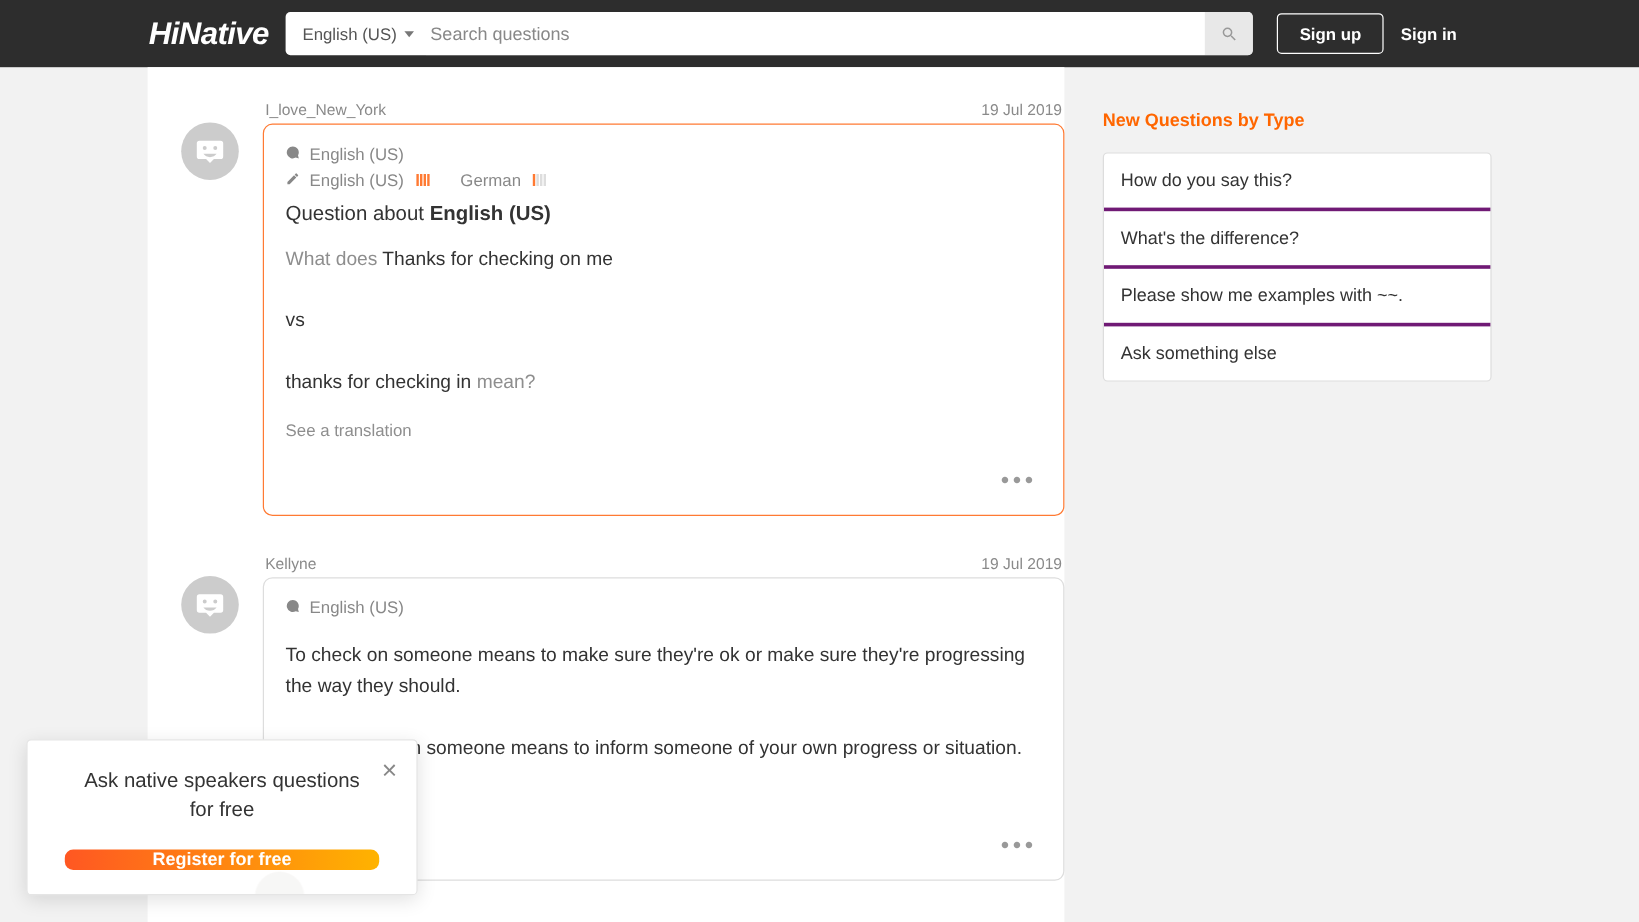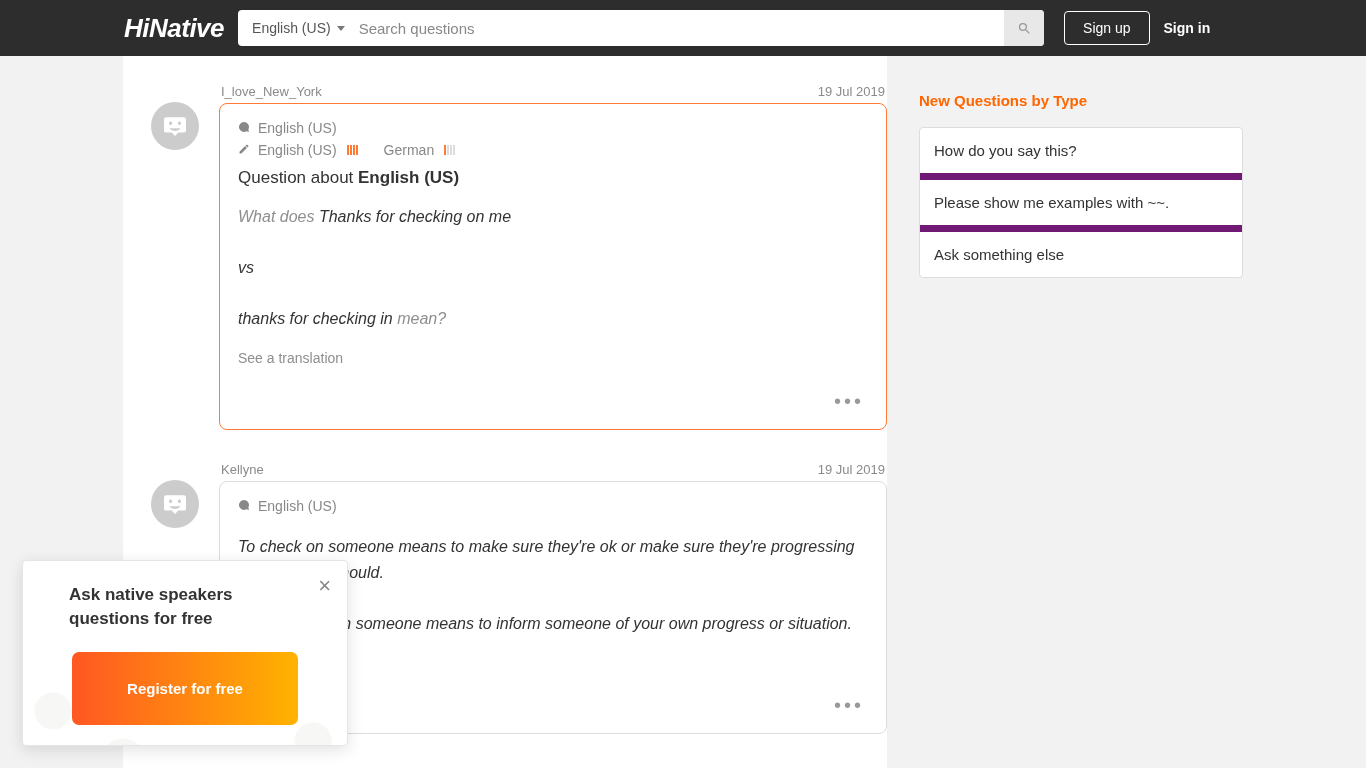--- a/index.html
+++ b/index.html
@@ -64,21 +64,21 @@
     cursor: pointer;
   }
   .search-btn svg { width: 15px; height: 15px; fill: #999; }
   .nav-right { display: flex; align-items: center; gap: 14px; margin-left: 20px; }
   .signup-btn {
     border: 1px solid #fff;
     color: #fff;
     background: transparent;
     padding: 8px 18px;
     border-radius: 4px;
-    font-weight: 400;
+    font-weight: 700;
     font-size: 14px;
     cursor: pointer;
   }
   .signin-link { color: #fff; font-weight: 700; font-size: 14px; cursor: pointer; }
 
   
   .page {
     display: flex;
     gap: 32px;
     max-width: 1120px;
@@ -133,21 +133,21 @@
     color: #888;
     font-size: 14px;
     margin-bottom: 6px;
   }
   .lang-line .mini-icon svg { width: 12px; height: 12px; fill: #888; }
   .bars { display: inline-flex; gap: 1px; margin-left: 2px; }
   .bar { width: 2px; height: 10px; background: #ff7a33; display: inline-block; }
   .bar.dim { background: #ddd; }
   .question-title { font-size: 17px; font-weight: 400; margin: 10px 0 16px; }
   .question-title strong { font-weight: 700; }
-  .q-body { font-size: 16px; color: #333; line-height: 1.6; font-style: italic; }
+  .q-body { font-size: 16px; color: #333; line-height: 1.6; }
   .q-body .muted { color: #8e8e8e; }
   .translate-link { color: #8e8e8e; font-size: 14px; margin-top: 18px; cursor: pointer; }
   .more-dots {
     text-align: right;
     margin-top: 24px;
     color: #999;
     font-size: 20px;
     letter-spacing: 3px;
     cursor: pointer;
     padding-right: 4px;
@@ -156,21 +156,21 @@
   
   .side-col { width: 380px; padding-top: 36px; }
   .side-heading { color: #ff6600; font-size: 15px; font-weight: 700; margin-bottom: 18px; }
   .side-list {
     background: #fff;
     border: 1px solid #ddd;
     border-radius: 4px;
   }
   .side-item {
     padding: 14px 14px;
-    border-bottom: 7px solid #701a75;
+    border-bottom: 3px solid #701a75;
     font-size: 15px;
     color: #333;
     cursor: pointer;
   }
   .side-item:last-child { border-bottom: none; }
 
   
   .float-prompt {
     position: fixed;
     left: 22px;
@@ -200,35 +200,36 @@
     position: absolute;
     top: 14px;
     right: 16px;
     color: #888;
     font-size: 22px;
     line-height: 1;
     cursor: pointer;
     font-weight: 300;
   }
   .float-text {
+    text-align: center;
     font-size: 17px;
-    font-weight: 700;
+    font-weight: 400;
     color: #333;
     padding: 4px 24px 14px;
     line-height: 1.45;
   }
   .float-btn {
     display: block;
-    width: 226px;
+    width: 262px;
     margin: 6px auto 0;
     background: linear-gradient(90deg, #ff5722 0%, #ffb300 100%);
     color: #fff;
     font-weight: 700;
     text-align: center;
-    padding: 28px 0;
+    padding: 0 0;
     border-radius: 7px;
     font-size: 15px;
     cursor: pointer;
   }
   .second-lang { margin-left: 18px; }
   .chevron-down {
     width: 0; height: 0;
     border-left: 4px solid transparent;
     border-right: 4px solid transparent;
     border-top: 5px solid #777;
@@ -343,20 +344,21 @@
         </div>
       </div>
     </div>
 
   </div>
 
   <div class="side-col">
     <div class="side-heading">New Questions by Type</div>
     <div class="side-list">
       <div class="side-item">How do you say this?</div>
+      <div class="side-item">What's the difference?</div>
       <div class="side-item">Please show me examples with ~~.</div>
       <div class="side-item">Ask something else</div>
     </div>
   </div>
 
 </div>
 
 <div class="float-prompt">
   <div class="float-close">×</div>
   <div class="float-text">Ask native speakers questions for free</div>

